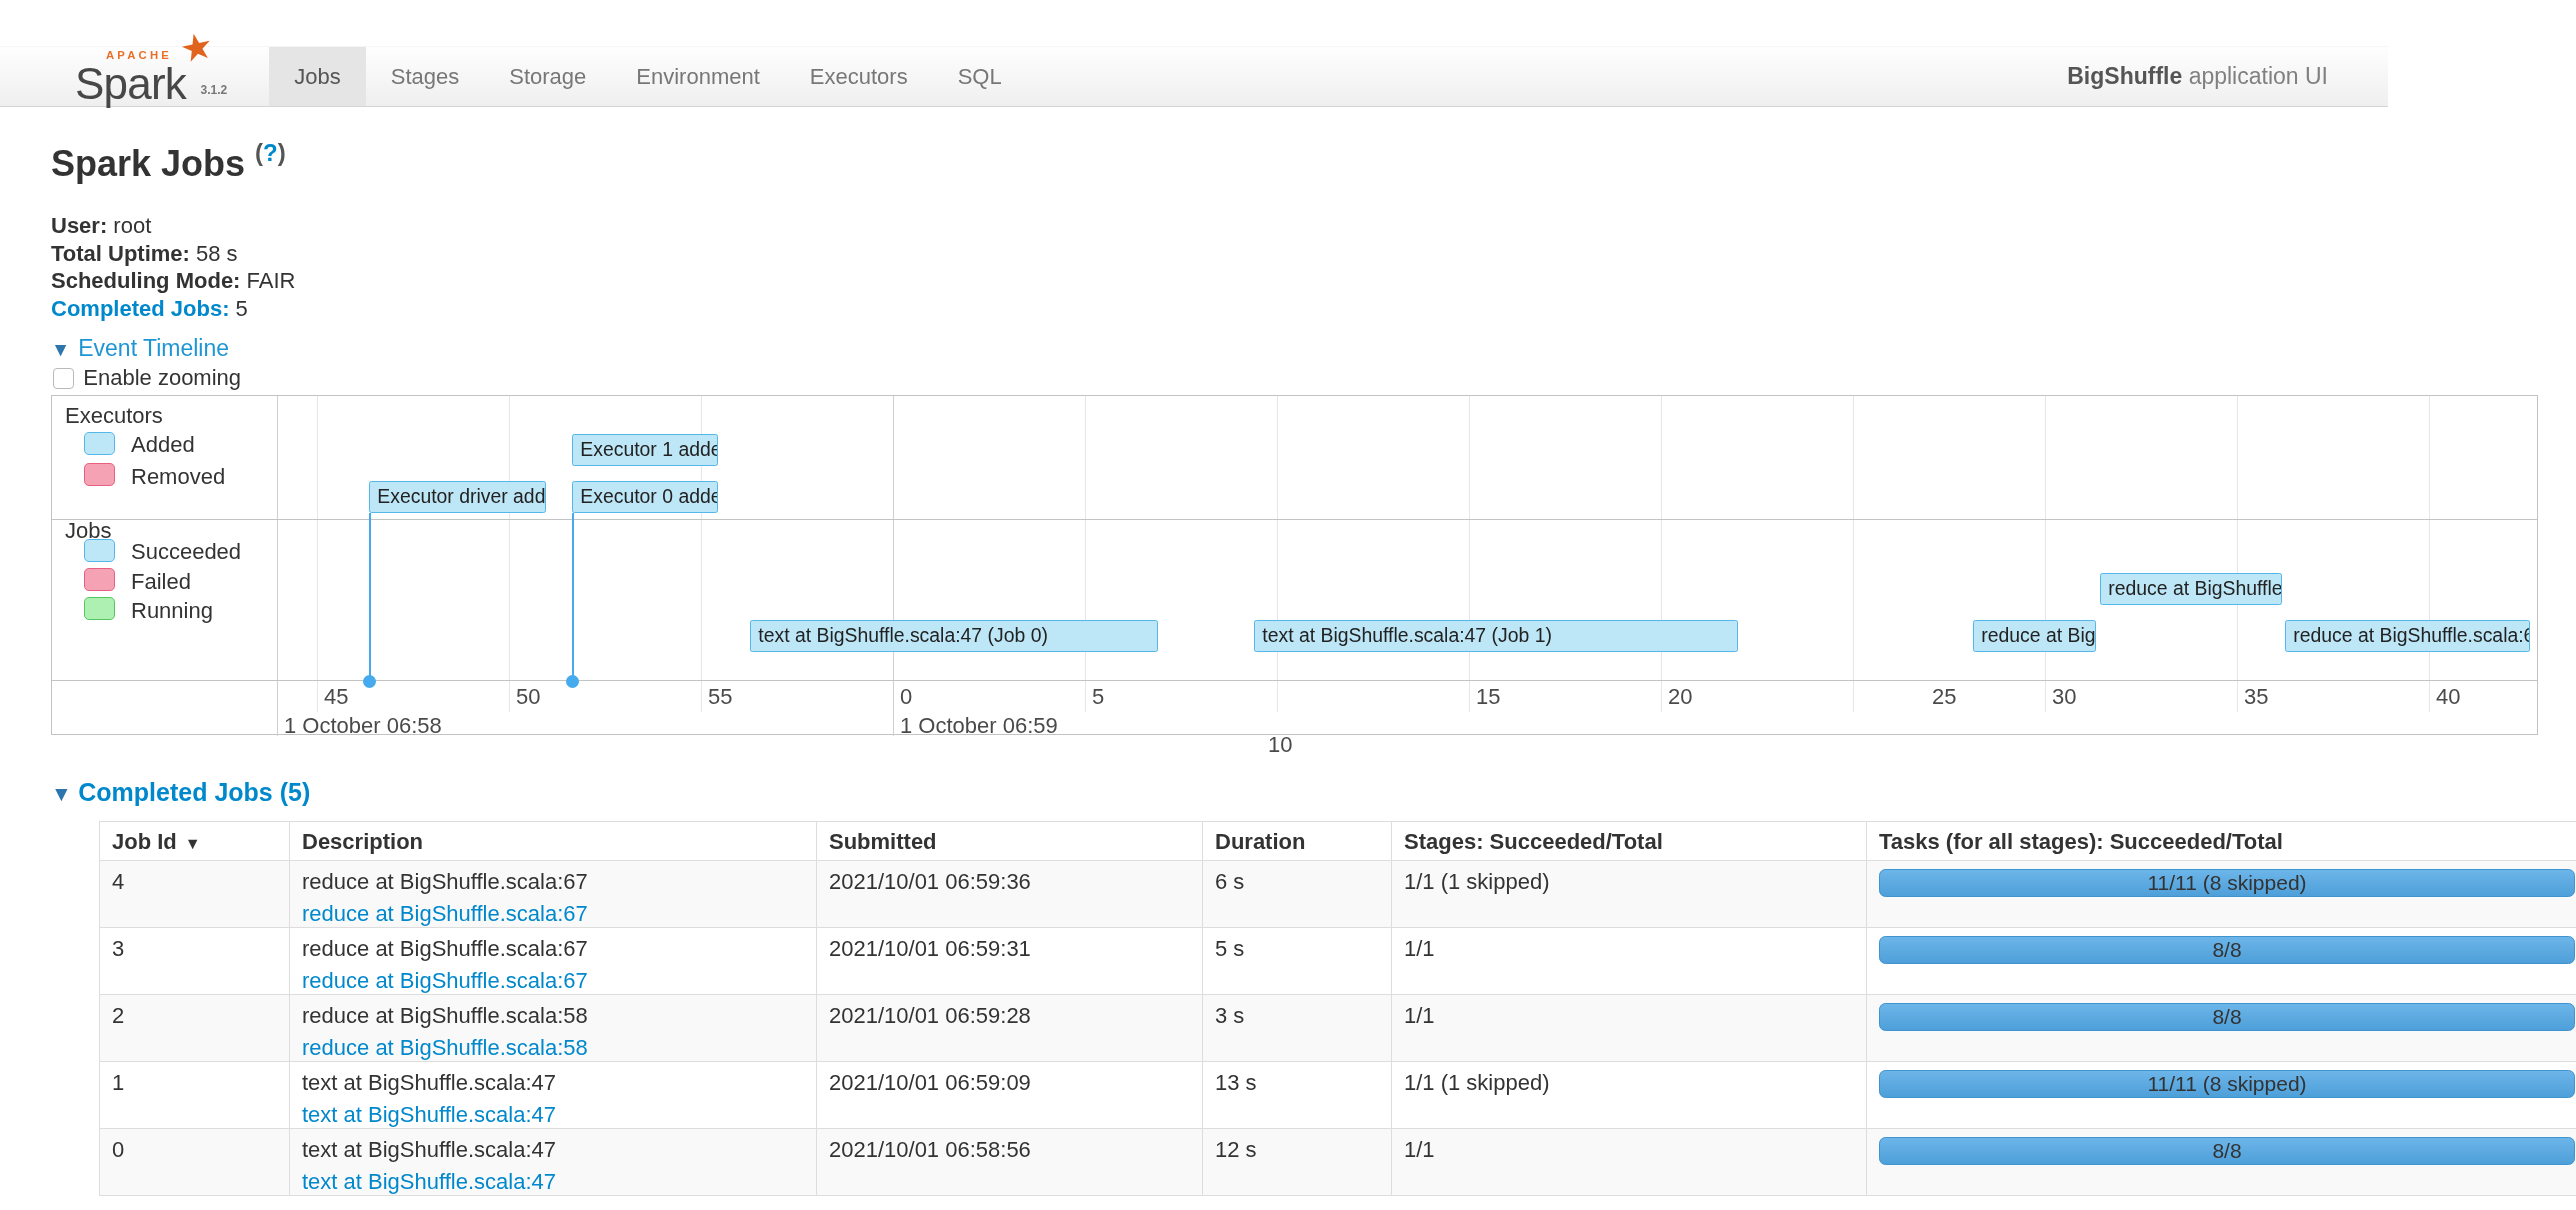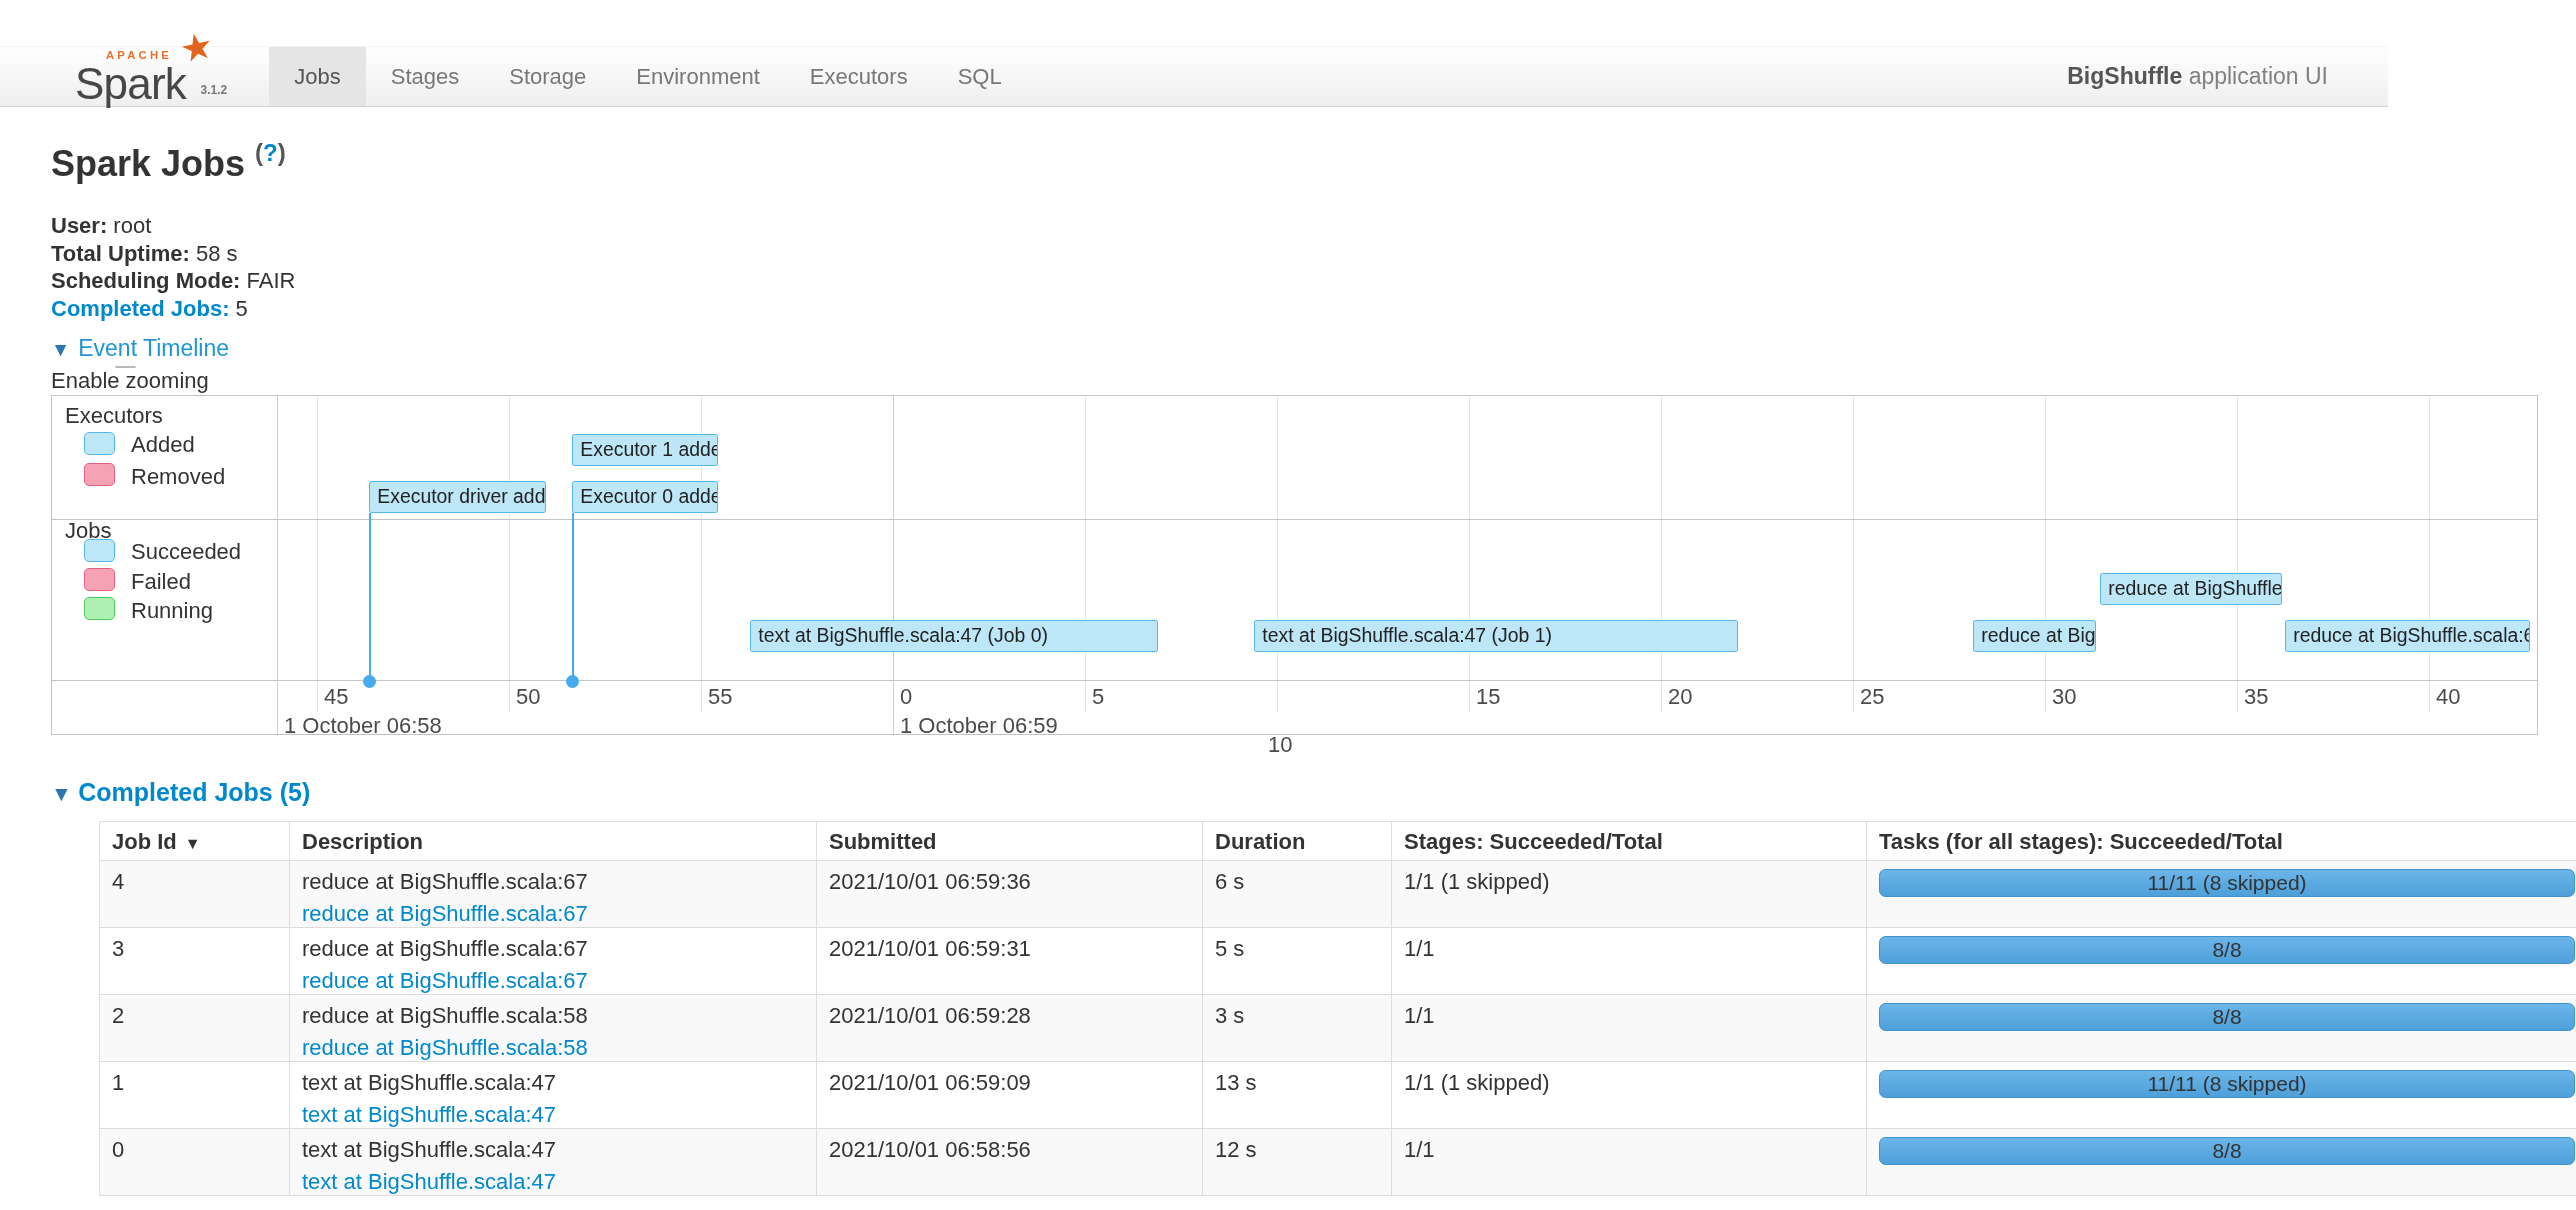--- a/index.html
+++ b/index.html
@@ -31,21 +31,21 @@
   .page-title{position:absolute;left:51px;top:139px;font-size:36px;font-weight:bold;color:#333;}
   .page-title .help{font-size:24px;vertical-align:14.6px;font-weight:bold;}
   .page-title .help .paren{color:#555;}
   .page-title .help .q{color:#0088cc;cursor:pointer;}
   .summary{position:absolute;left:51px;top:212px;font-size:22px;line-height:27.5px;}
   .summary .row{white-space:nowrap;}
   .summary .lbl{font-weight:bold;color:#333;}
   .summary .lbl.link{color:#0088cc;cursor:pointer;}
   .collapse-link{position:absolute;left:51px;top:335px;font-size:23px;color:#1e95d5;cursor:pointer;white-space:nowrap;}
   .collapse-link .tri{color:#2d76ad;font-size:19.4px;margin-right:8px;}
-  .zoomrow{position:absolute;left:51px;top:366px;height:24px;font-size:22px;color:#333;display:flex;align-items:center;flex-direction:column;}
+  .zoomrow{position:absolute;left:51px;top:366px;height:24px;font-size:22px;color:#333;display:flex;align-items:center;}
   .zoomrow input{
     appearance:none;-webkit-appearance:none;width:21px;height:21px;margin:0 9.7px 0 1.6px;
     border:1.6px solid #b9b9b9;border-radius:4px;background:#fff;
   }
   
   .chart{
     position:absolute;left:51px;top:395px;width:2487px;height:340px;
     border:0.8px solid #c3c3c3;box-sizing:border-box;background:#fff;
   }
   .gridline{position:absolute;top:0;width:0.8px;background:#e6e6e6;height:316px;}
@@ -171,21 +171,21 @@
     <div class="titem" style="left: 2048px; top: 177px; width: 182px;">reduce at BigShuffle.scala:67 (Job 3)</div>
     <div class="titem" style="left: 2233px; top: 224px; width: 245px;">reduce at BigShuffle.scala:67 (Job 4)</div>
     <div class="tick" style="left: 272px;">45</div>
     <div class="tick" style="left: 464px;">50</div>
     <div class="tick" style="left: 656px;">55</div>
     <div class="tick" style="left: 848px;">0</div>
     <div class="tick" style="left: 1040px;">5</div>
     <div class="tick" style="left: 1216px; margin-top: 48px;">10</div>
     <div class="tick" style="left: 1424px;">15</div>
     <div class="tick" style="left: 1616px;">20</div>
-    <div class="tick" style="left: 1808px; text-align: center;">25</div>
+    <div class="tick" style="left: 1880px; text-align: center;">25</div>
     <div class="tick" style="left: 2000px;">30</div>
     <div class="tick" style="left: 2192px;">35</div>
     <div class="tick" style="left: 2384px;">40</div>
     <div class="axdate" style="left: 232px;">1 October 06:58</div>
     <div class="axdate" style="left: 848px;">1 October 06:59</div>
   </div>
 
 <div class="jobs-heading">
   <span class="tri">▼</span><span>Completed Jobs (5)</span>
 </div>

